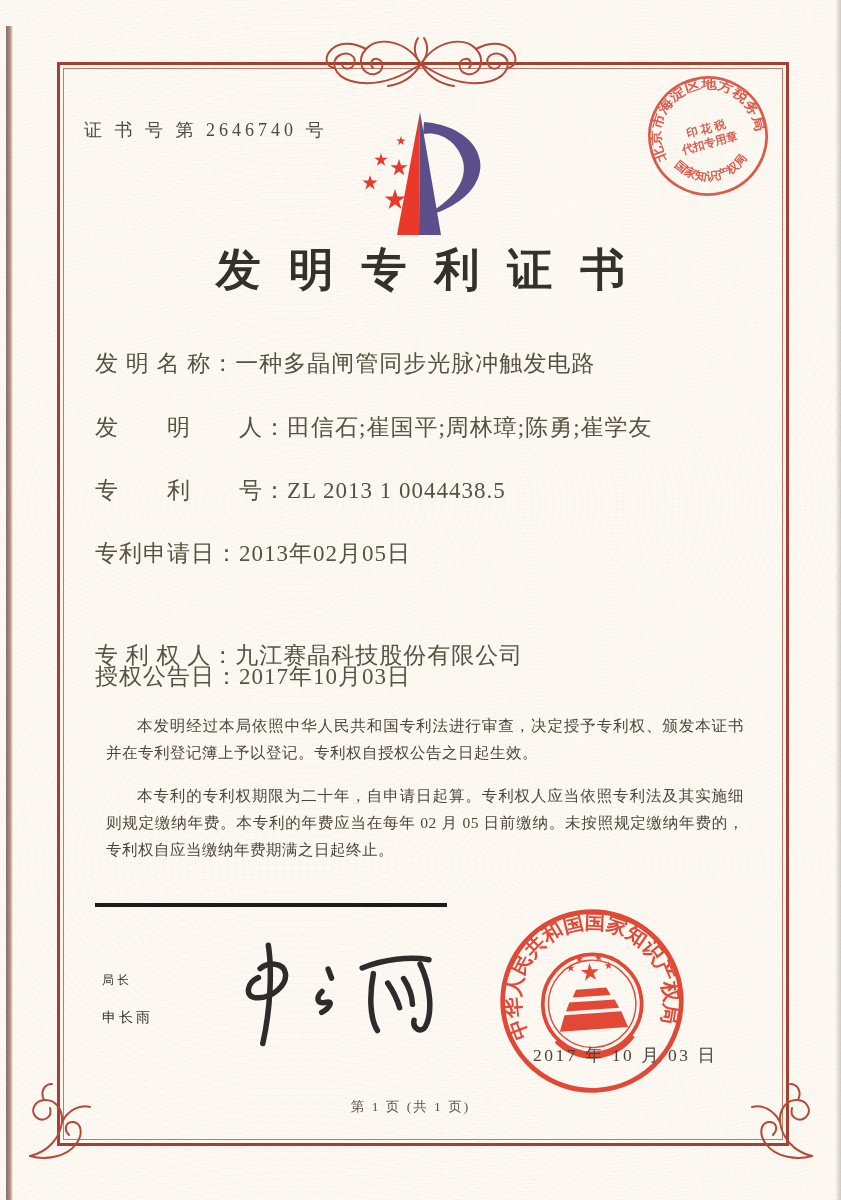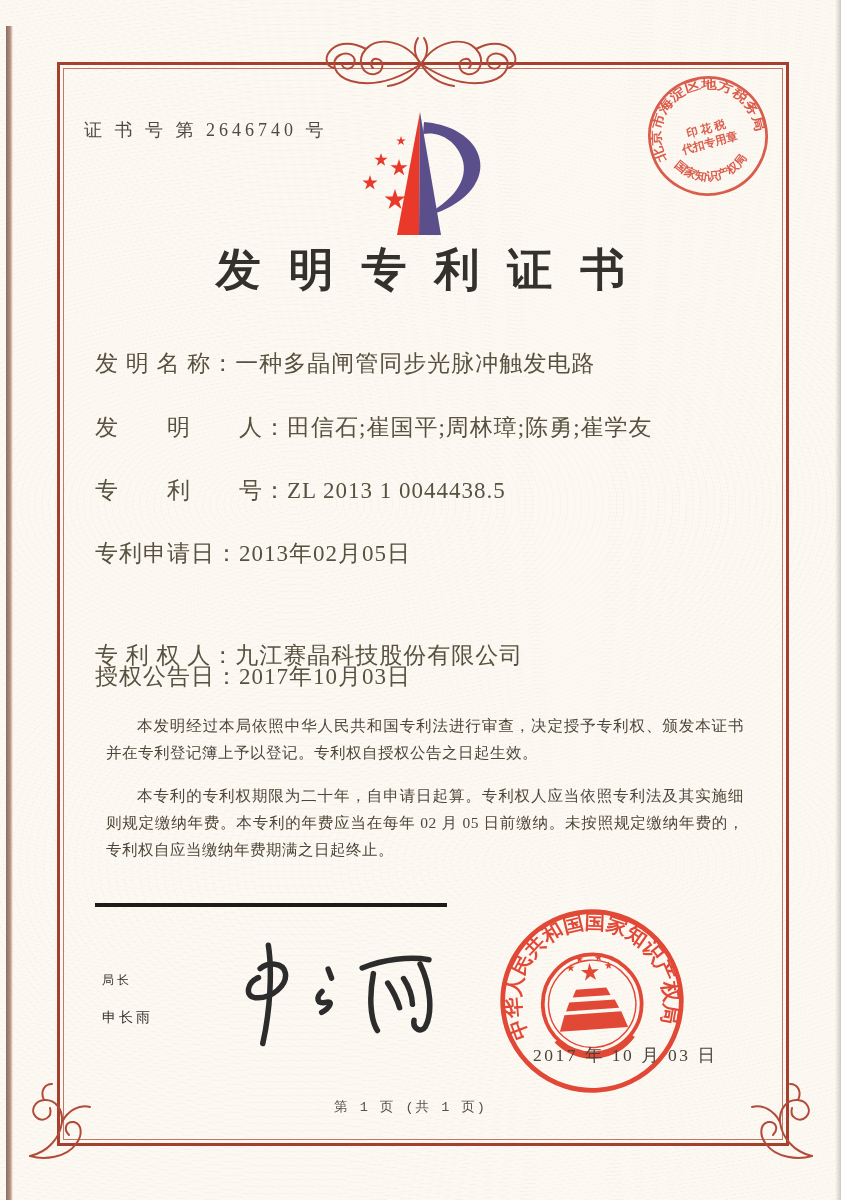--- a/index.html
+++ b/index.html
@@ -66,21 +66,21 @@
   .signature path{stroke:#2c2c2c;fill:none;stroke-width:5.5;stroke-linecap:round;stroke-linejoin:round;}
   .seal{position:absolute;left:497px;top:906px;opacity:.92;transform:rotate(-4deg);}
   .seal text{fill:#df3a27;font-weight:bold;font-family:"Liberation Serif",serif;}
   .seal .shape{fill:#df3a27;}
   .seal-date{
     position:absolute;left:506px;top:1043px;z-index:5;
     font-size:17.5px;color:#4a443c;letter-spacing:2.5px;white-space:nowrap;margin-left:27px;
   }
   .footer{
     position:absolute;left:100px;right:120px;top:1098px;text-align:center;
-    font-size:13.5px;color:#5a5248;letter-spacing:2px;font-family:Liberation Mono, monospace;
+    font-size:13.5px;color:#5a5248;letter-spacing:2px;
   }
 </style>
 </head>
 <body>
 
 <div class="page">
 
   <div class="scan-edge-left"></div>
   <div class="scan-edge-right"></div>
 

